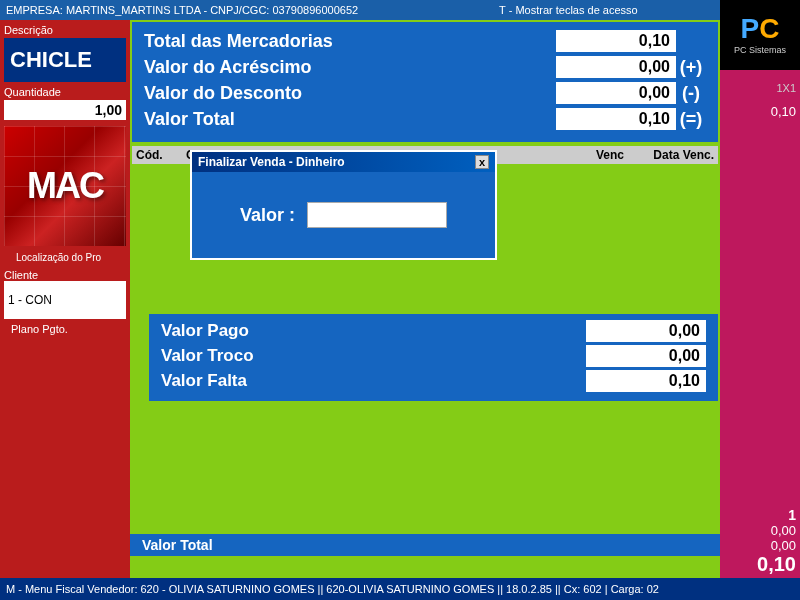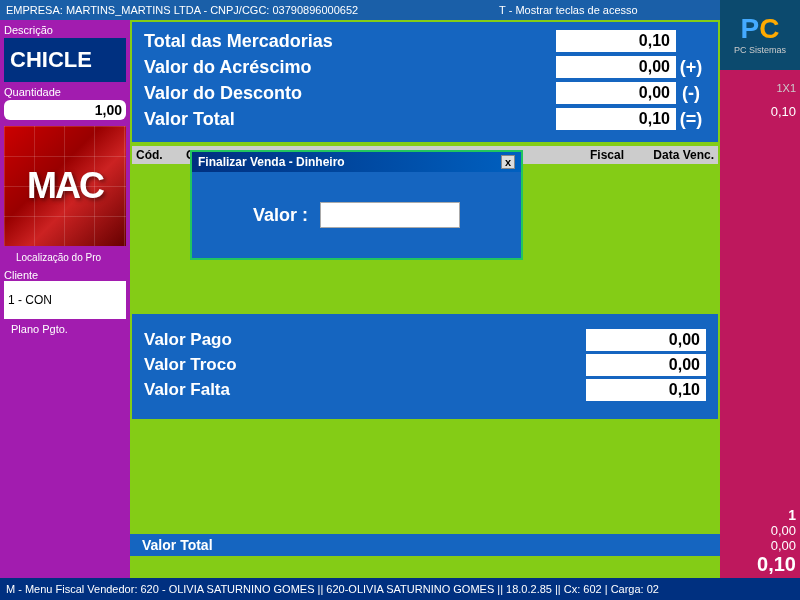--- a/index.html
+++ b/index.html
@@ -25,21 +25,21 @@
       height: 20px;
     }
 
     
     .logo-area {
       position: absolute;
       top: 0;
       right: 0;
       width: 80px;
       height: 70px;
-      background: #0c4a6e;
+      background: #000000;
       display: flex;
       flex-direction: column;
       align-items: center;
       justify-content: center;
       color: white;
       font-size: 10px;
       text-align: right;
     }
     .logo-pc {
       font-size: 28px;
@@ -52,21 +52,21 @@
 
     
     .main-area {
       display: flex;
       height: calc(100% - 20px - 22px);
     }
 
     
     .left-panel {
       width: 130px;
-      background: #a21caf;
+      background: #b91c1c;
       padding: 4px;
       flex-shrink: 0;
     }
     .left-panel .desc-label {
       color: white;
       font-size: 11px;
       margin-bottom: 2px;
     }
     .product-name {
       background: #003080;
@@ -86,21 +86,20 @@
     }
     .qty-value {
       background: white;
       color: #000;
       font-size: 14px;
       font-weight: bold;
       text-align: right;
       padding: 2px 4px;
       width: 100%;
       margin-top: 2px;
-      border-radius: 6px;
     }
 
     
     .logo-image {
       margin-top: 6px;
       width: 122px;
       height: 120px;
       background: linear-gradient(135deg, #cc0000 0%, #990000 40%, #cc2222 60%, #660000 100%);
       display: flex;
       align-items: center;
@@ -219,22 +218,22 @@
 
     
     .dialog-overlay {
       position: absolute;
       top: 130px;
       left: 60px;
       z-index: 100;
     }
     .dialog {
       background: #1565c0;
-      border: 2px solid #22c55e;
-      width: 333px;
+      border: 2px solid #ffffff;
+      width: 307px;
     }
     .dialog-titlebar {
       background: linear-gradient(to right, #003080, #0060c0);
       color: white;
       font-size: 12px;
       font-weight: bold;
       padding: 3px 6px;
       display: flex;
       justify-content: space-between;
       align-items: center;
@@ -271,22 +270,23 @@
       border: 1px solid #aaa;
       width: 140px;
       height: 26px;
       font-size: 14px;
       padding: 2px 4px;
     }
 
     
     .bottom-values {
       background: #1565c0;
-      padding: 15px 12px;
+      padding: 6px 12px;
       margin-top: 2px;
+      margin-left: 17px;
     }
     .bottom-row {
       display: flex;
       align-items: center;
       justify-content: space-between;
       margin-bottom: 3px;
     }
     .bottom-label {
       color: white;
       font-size: 17px;
@@ -434,21 +434,21 @@
       <div class="summary-row">
         <span class="summary-label">Valor Total</span>
         <span class="summary-value">0,10</span>
         <span class="summary-symbol">(=)</span>
       </div>
     </div>
 
     <div class="table-header">
       <div class="col-cod">Cód.</div>
       <div class="col-cobranca">Cobrança</div>
-      <div class="col-valor">Fiscal</div>
+      <div class="col-valor">Venc</div>
       <div class="col-datavenc">Data Venc.</div>
     </div>
 
     <div class="dialog-overlay">
       <div class="dialog">
         <div class="dialog-titlebar">
           <span>Finalizar Venda - Dinheiro</span>
           <div class="dialog-close">x</div>
         </div>
         <div class="dialog-body">

